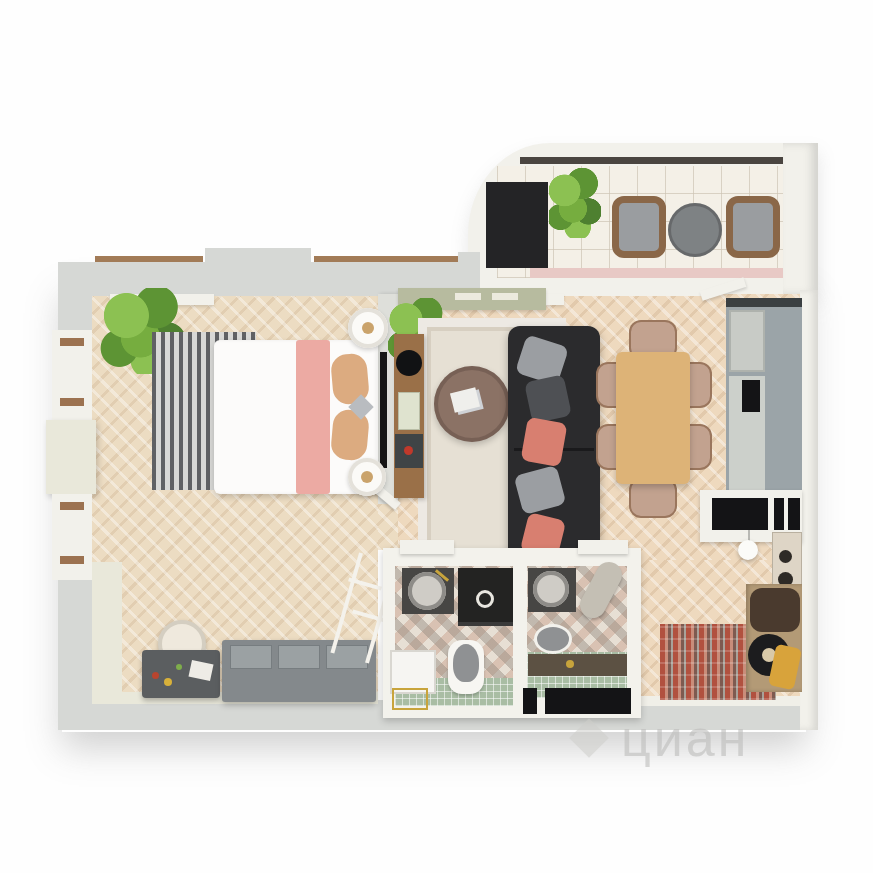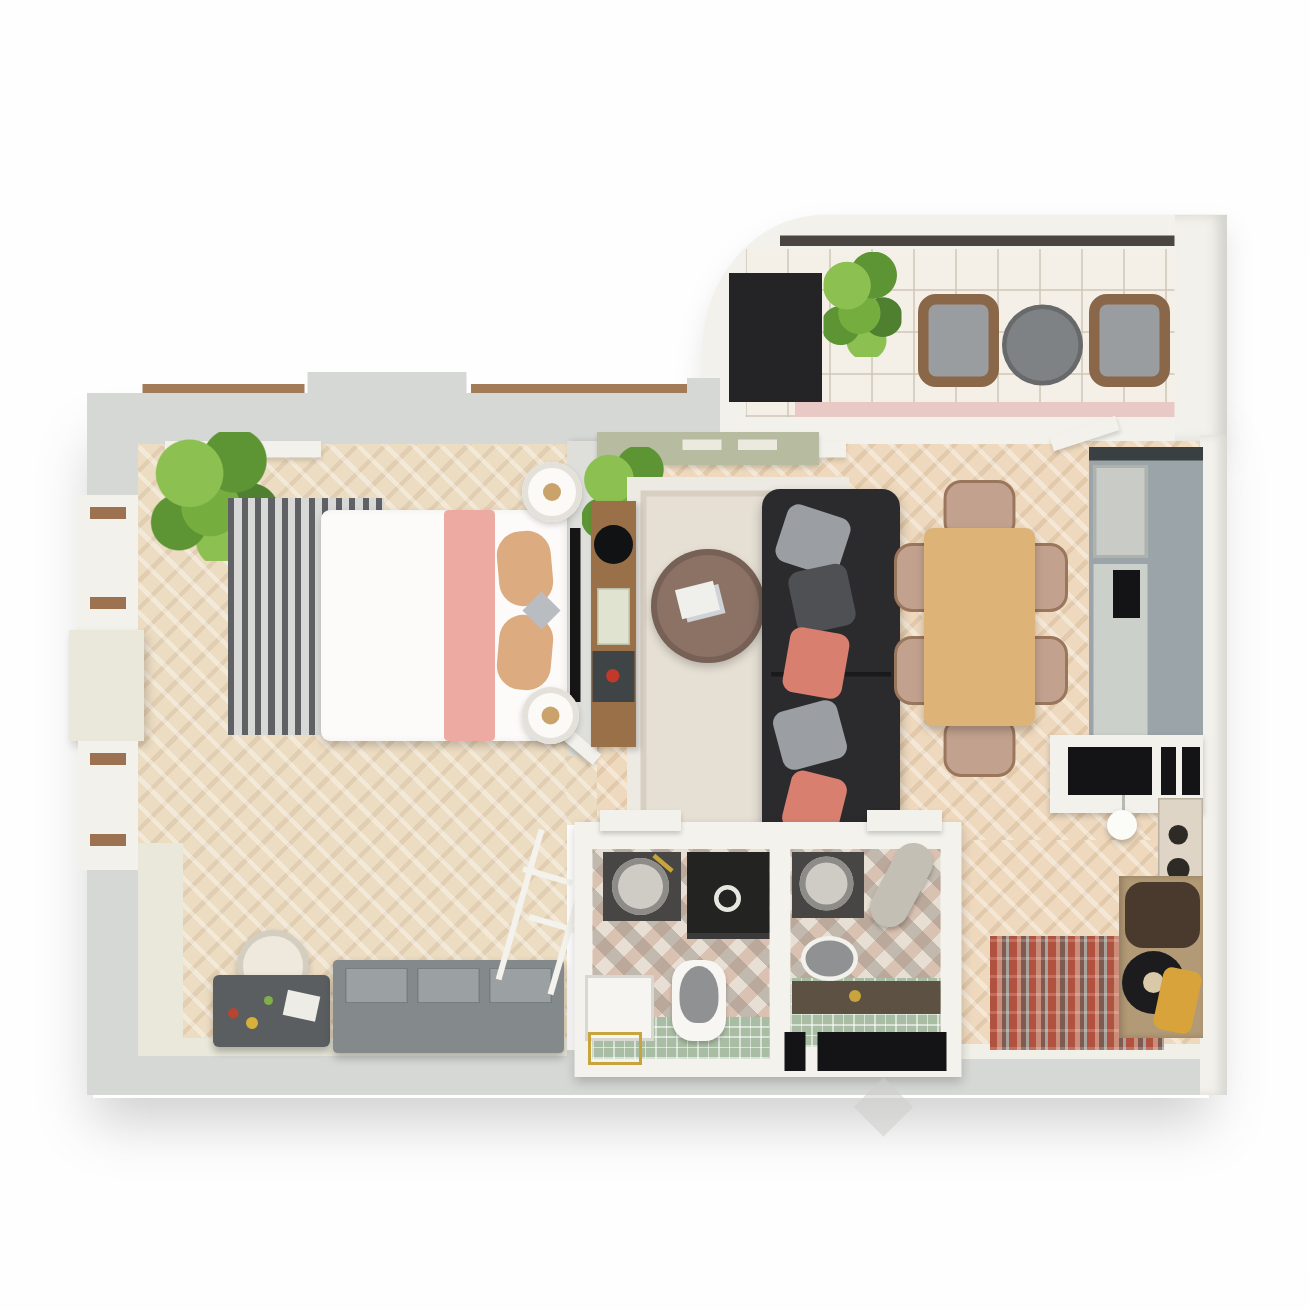--- a/index.html
+++ b/index.html
@@ -205,15 +205,16 @@
 
   <div class="a redrug" style="left:660px;top:624px;width:116px;height:76px;"></div>
   <div class="a" style="left:746px;top:584px;width:56px;height:108px;background:#b39a76;box-shadow:inset 2px 0 4px rgba(0,0,0,.2);"></div>
   <div class="a" style="left:750px;top:588px;width:50px;height:44px;background:#4a3a2e;border-radius:12px;"></div>
   <div class="a circle" style="left:748px;top:634px;width:42px;height:42px;background:#1c1c1e;"></div>
   <div class="a circle" style="left:762px;top:648px;width:14px;height:14px;background:#d9c9a8;"></div>
   <div class="a" style="left:772px;top:646px;width:26px;height:42px;background:#d8a33b;border-radius:6px;transform:rotate(12deg);"></div>
 
   <div class="a" style="left:575px;top:705px;width:260px;height:66px;display:flex;align-items:center;">
     <span style="display:inline-block;width:28px;height:28px;background:rgba(205,205,203,.55);transform:rotate(45deg);margin-right:18px;"></span>
+    <span class="watermark-text">циан</span>
   </div>
 
 </div>
 
 </body></html>

